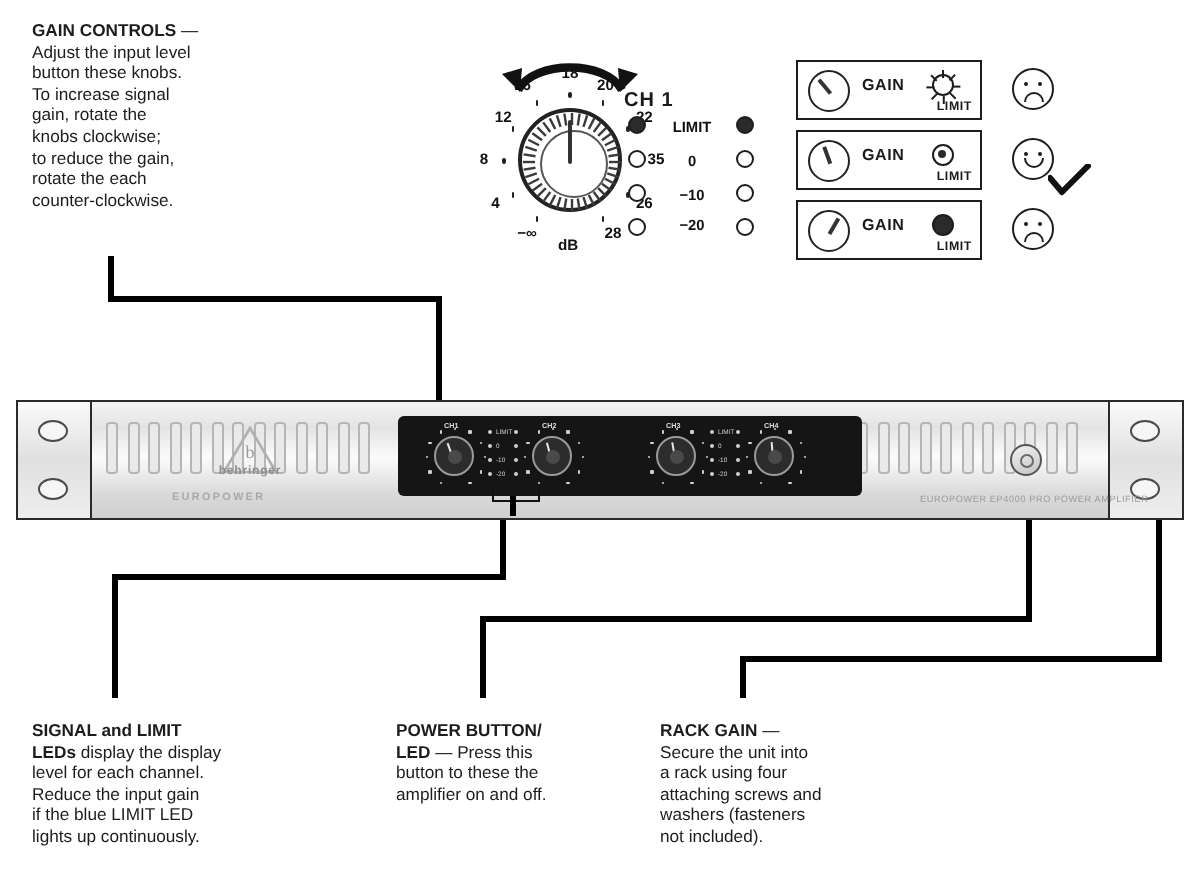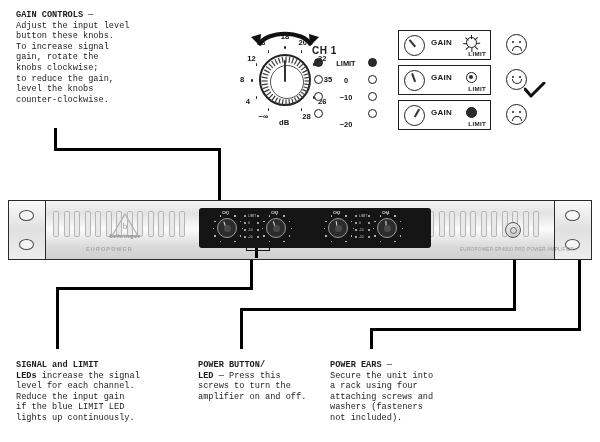--- a/index.html
+++ b/index.html
@@ -6,21 +6,21 @@
   body{
     width:600px;height:442px;
     background:#ffffff;
     font-family:"Liberation Sans", sans-serif;
     color:#1a1a1a;
     position:relative;
     overflow:hidden;
   }
 
   
-  .callout{position:absolute;font-size:8.6px;line-height:10.6px;color:#1c1c1c;font-family:Liberation Mono, monospace;}
+  .callout{position:absolute;font-size:8.6px;line-height:10.6px;color:#1c1c1c;}
   .callout .hdr{font-weight:bold;}
 
   
   .ln{position:absolute;background:#000;}
 
   
   #knob-diagram{position:absolute;left:235px;top:26px;width:100px;height:110px;}
   .knob-face{
     position:absolute;left:24px;top:28px;width:52px;height:52px;border-radius:50%;
     background:#ffffff;border:2px solid #222;box-sizing:border-box;
@@ -118,21 +118,21 @@
 <div class="ln" style="left:370px;top:328px;width:3px;height:21px;"></div>
 
 <div class="callout" style="left:16px;top:10px;width:120px;">
   <span class="hdr">GAIN CONTROLS</span><span> —</span><br>
   <span>Adjust the input level</span><br>
   <span>button these knobs.</span><br>
   <span>To increase signal</span><br>
   <span>gain, rotate the</span><br>
   <span>knobs clockwise;</span><br>
   <span>to reduce the gain,</span><br>
-  <span>level the knobs</span><br>
+  <span>rotate the each</span><br>
   <span>counter-clockwise.</span>
 </div>
 
 <div id="knob-diagram">
 
   <svg style="position:absolute;left:12px;top:0px;" width="76" height="24" viewBox="0 0 76 24">
     <path d="M12 19 C 20 4, 56 4, 64 19" stroke="#111" stroke-width="4.2" fill="none"></path>
     <polygon points="14,8 4,11 13,20" fill="#111"></polygon>
     <polygon points="62,8 72,11 63,20" fill="#111"></polygon>
   </svg>
@@ -219,21 +219,21 @@
       <div class="led on" style="left:2px;top:14px;"></div>
       <div class="led-txt" style="left:14px;top:15px;width:40px;">LIMIT</div>
       <div class="led on" style="left:56px;top:14px;"></div>
       <div class="led " style="left:2px;top:31px;"></div>
       <div class="led-txt" style="left:14px;top:32px;width:40px;">0</div>
       <div class="led " style="left:56px;top:31px;"></div>
       <div class="led " style="left:2px;top:48px;"></div>
       <div class="led-txt" style="left:14px;top:49px;width:40px;">−10</div>
       <div class="led " style="left:56px;top:48px;"></div>
       <div class="led " style="left:2px;top:65px;"></div>
-      <div class="led-txt" style="left:14px;top:76px;width:40px;">−20</div>
+      <div class="led-txt" style="left:14px;top:64px;width:40px;">−20</div>
       <div class="led " style="left:56px;top:65px;"></div>
     </div>
 </div>
 
 <div id="panels-holder">
     <div class="state-panel" style="left:398px;top:30px;">
       <div class="sp-knob">
         <i style="transform:rotate(-40deg);"></i>
       </div>
       <div class="sp-gain">GAIN</div>
@@ -436,34 +436,34 @@
 
   <div class="pwr-btn" style="left:497px;top:22px;"></div>
 
   <div class="bracket" style="left:238px;top:45px;width:22px;height:5px;"></div>
   <div class="ln" style="left:247px;top:48px;width:3px;height:10px;"></div>
 </div>
 
 <div class="callout" style="left:16px;top:360px;width:130px;">
   <span class="hdr">SIGNAL and LIMIT</span><br>
   <span class="hdr">LEDs</span>
-  <span>increase the signal</span><br>
+  <span>display the display</span><br>
   <span>level for each channel.</span><br>
   <span>Reduce the input gain</span><br>
   <span>if the blue LIMIT LED</span><br>
   <span>lights up continuously.</span>
 </div>
 
 <div class="callout" style="left:198px;top:360px;width:120px;">
   <span class="hdr">POWER BUTTON/</span><br>
   <span class="hdr">LED</span><span> — </span><span>Press this</span><br>
-  <span>screws to turn the</span><br>
+  <span>button to these the</span><br>
   <span>amplifier on and off.</span>
 </div>
 
 <div class="callout" style="left:330px;top:360px;width:130px;">
-  <span class="hdr">POWER EARS</span><span> —</span><br>
+  <span class="hdr">RACK GAIN</span><span> —</span><br>
   <span>Secure the unit into</span><br>
   <span>a rack using four</span><br>
   <span>attaching screws and</span><br>
   <span>washers (fasteners</span><br>
   <span>not included).</span>
 </div>
 
 </body></html>

